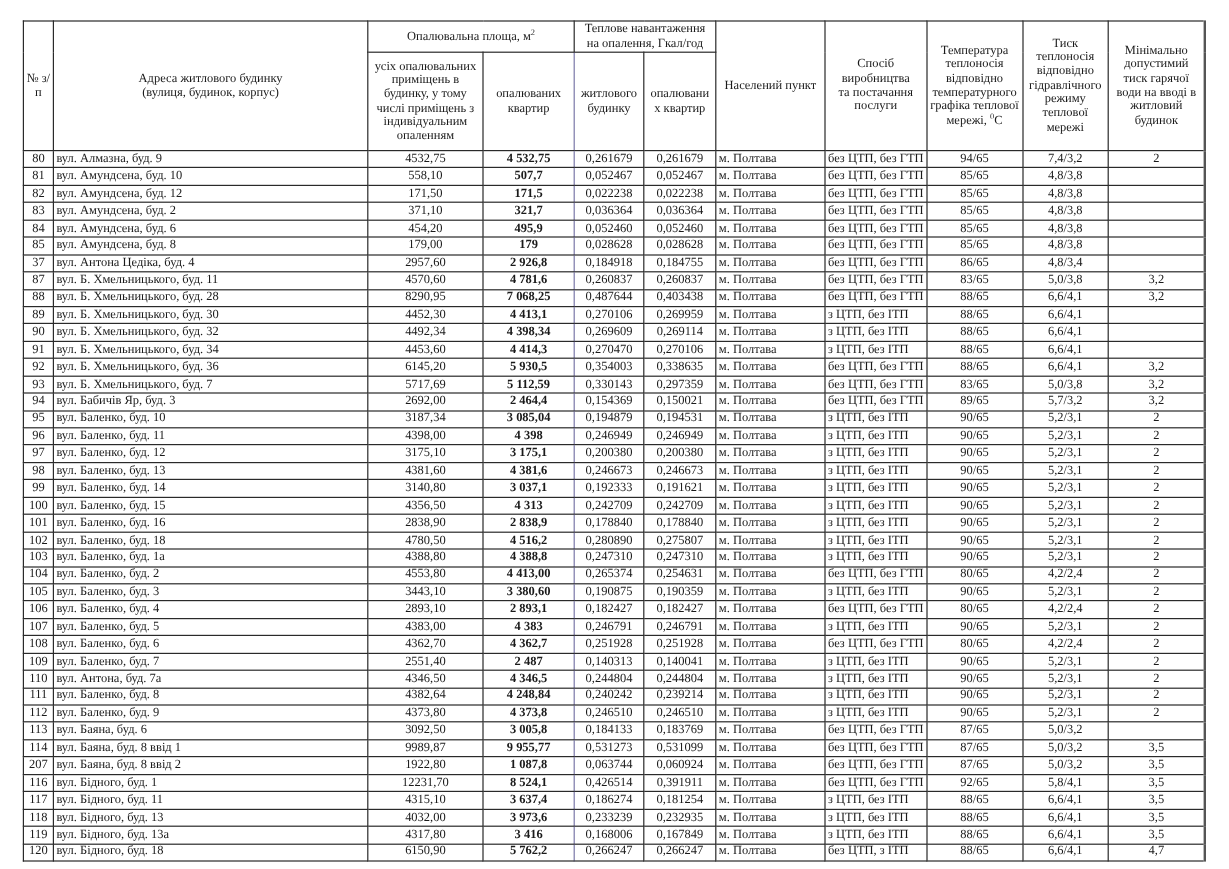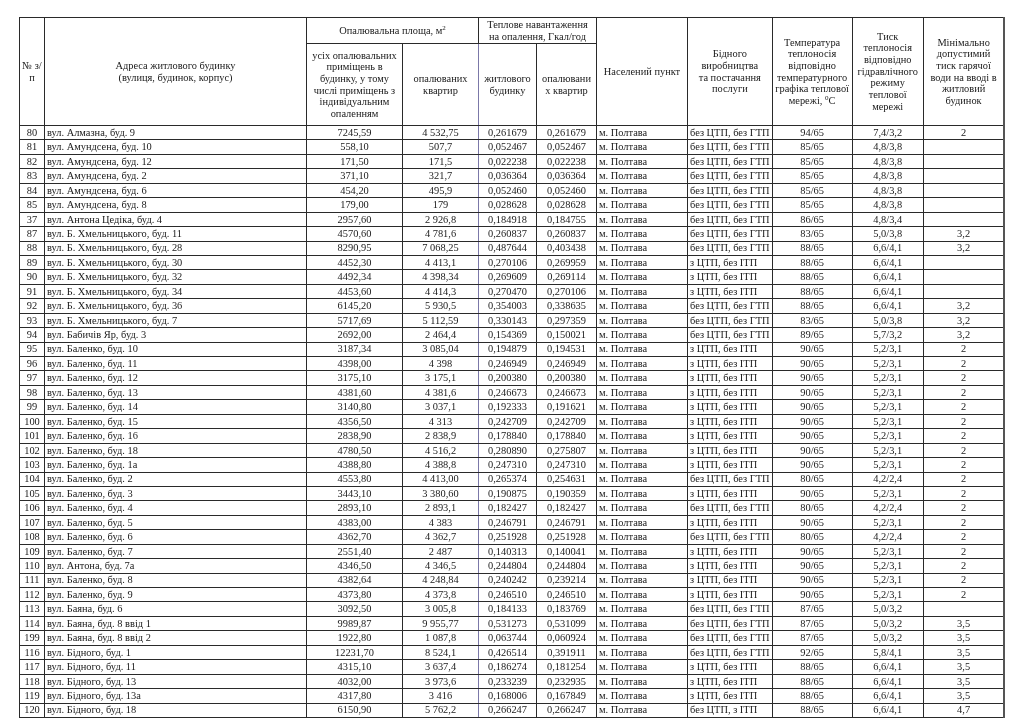--- a/index.html
+++ b/index.html
@@ -11,21 +11,21 @@
     font-size: 10.4px; line-height: 1.12;
   }
   table.doc th, table.doc td {
     border: 1px solid #2a2a2a; padding: 0 2px; overflow: hidden; white-space: nowrap;
   }
   table.doc th { font-weight: normal; text-align: center; vertical-align: middle; white-space: normal; }
   table.doc tbody td { height: 13.45px; }
   .c { text-align: center; }
   .l { text-align: left; }
   .lav-l { border-left-color: #7b78a8 !important; }
-  .lav-r { border-right-color: #7b78a8 !important; }
+  .lav-r { border-right-color: #7b78a8 !important; font-weight: bold; }
   sup { font-size: 7px; vertical-align: 4px; line-height: 0; }
   .outer { border-right: 2px solid #555 !important; margin-left: 44px; }
 </style>
 </head>
 <body>
 
 <table class="doc">
   <colgroup>
     <col style="width:25px">
       <col style="width:262px">
@@ -42,40 +42,40 @@
   <thead>
     <tr style="height:26px">
       <th rowspan="2">№ з/п</th>
       <th rowspan="2">
           <div style="padding:0 60px">Адреса житлового будинку (вулиця, будинок, корпус)</div>
         </th>
       <th colspan="2"><span>Опалювальна площа, м</span><sup>2</sup></th>
       <th colspan="2">Теплове навантаження на опалення, Гкал/год</th>
       <th rowspan="2">Населений пункт</th>
       <th rowspan="2">
-          <div style="padding:0 6px">Бідного виробництва та постачання послуги</div>
+          <div style="padding:0 6px">Спосіб виробництва та постачання послуги</div>
         </th>
       <th rowspan="2"><span>Температура теплоносія відповідно температурного графіка теплової мережі, </span><sup>0</sup><span>С</span></th>
       <th rowspan="2">
           <div style="padding:0 3px">Тиск теплоносія відповідно гідравлічного режиму теплової мережі</div>
         </th>
       <th rowspan="2" class="outer">Мінімально допустимий тиск гарячої води на вводі в житловий будинок</th>
     </tr>
     <tr style="height:82px">
       <th>усіх опалювальних приміщень в будинку, у тому числі приміщень з індивідуальним опаленням</th>
       <th class="lav-r">опалюваних квартир</th>
       <th>житлового будинку</th>
       <th>опалювани х квартир</th>
     </tr>
   </thead>
   <tbody id="tbody">
   <tr>
     <td class="c">80</td>
     <td class="l">вул. Алмазна, буд. 9</td>
-    <td class="c">7245,59</td>
+    <td class="c">4532,75</td>
     <td class="c lav-l lav-r">4 532,75</td>
     <td class="c">0,261679</td>
     <td class="c">0,261679</td>
     <td class="l">м. Полтава</td>
     <td class="l">без ЦТП, без ГТП</td>
     <td class="c">94/65</td>
     <td class="c">7,4/3,2</td>
     <td class="c outer">2</td>
   </tr>
 
@@ -549,21 +549,21 @@
     <td class="c">0,531273</td>
     <td class="c">0,531099</td>
     <td class="l">м. Полтава</td>
     <td class="l">без ЦТП, без ГТП</td>
     <td class="c">87/65</td>
     <td class="c">5,0/3,2</td>
     <td class="c outer">3,5</td>
   </tr>
 
   <tr>
-    <td class="c">199</td>
+    <td class="c">207</td>
     <td class="l">вул. Баяна, буд. 8 ввід 2</td>
     <td class="c">1922,80</td>
     <td class="c lav-l lav-r">1 087,8</td>
     <td class="c">0,063744</td>
     <td class="c">0,060924</td>
     <td class="l">м. Полтава</td>
     <td class="l">без ЦТП, без ГТП</td>
     <td class="c">87/65</td>
     <td class="c">5,0/3,2</td>
     <td class="c outer">3,5</td>

